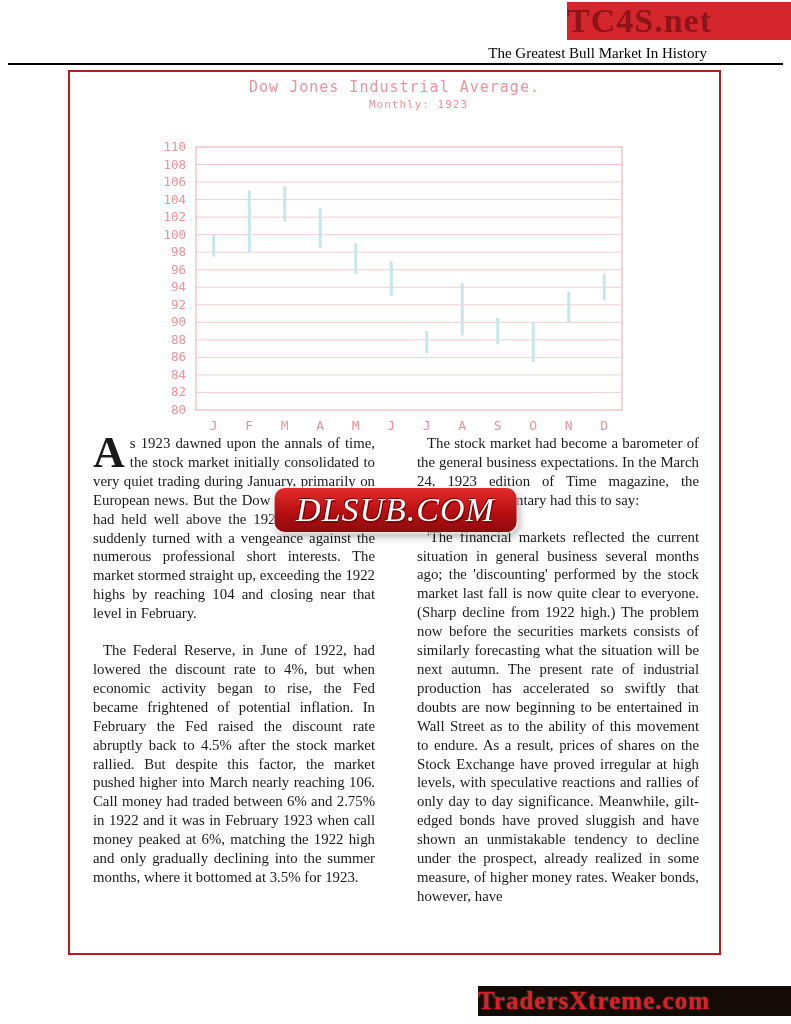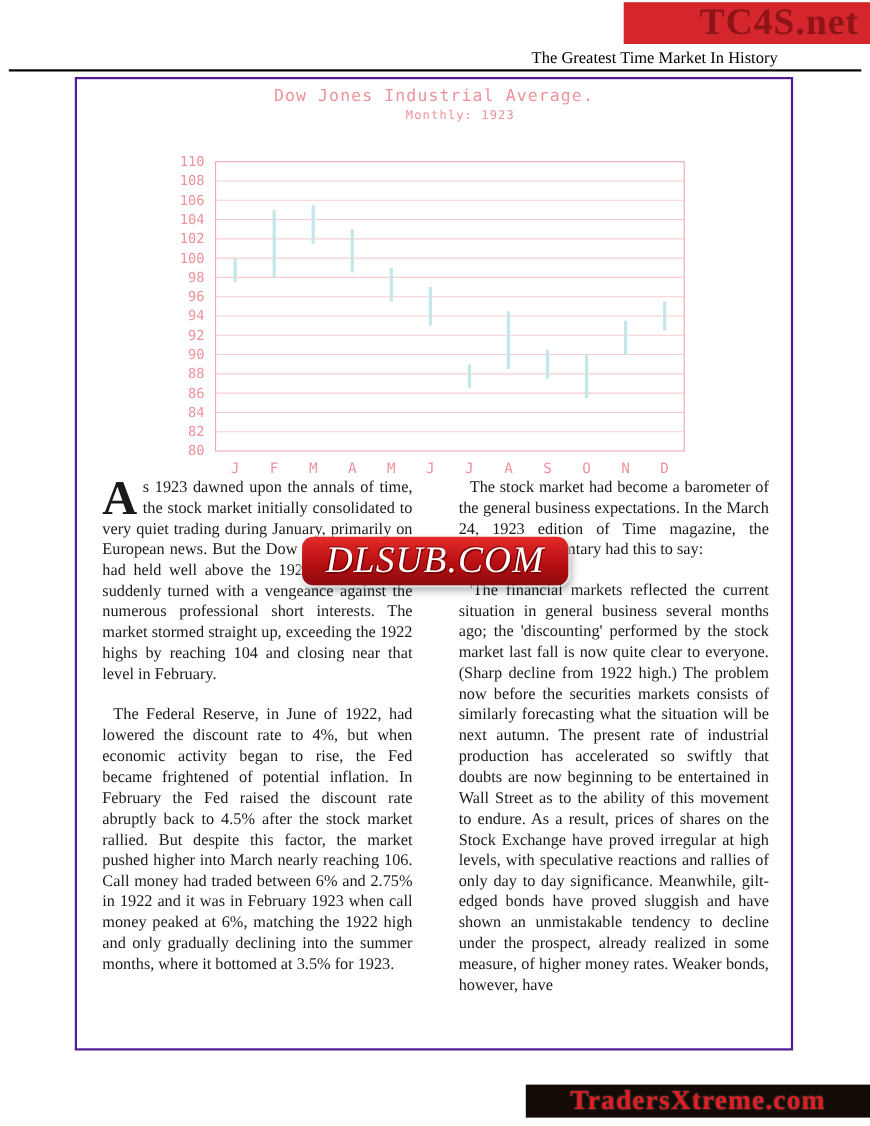--- a/index.html
+++ b/index.html
@@ -5,40 +5,40 @@
   html,body{margin:0;padding:0;background:#888;}
   .page{
     position:relative;width:791px;height:1024px;margin:0 auto;
     background:#ffffff;overflow:hidden;
     font-family:"Liberation Serif", serif;color:#1a1a1a;
   }
 
   
   .logo-box{
     position:absolute;top:2px;right:0;width:224px;height:38px;
-    display:flex;align-items:center;justify-content:flex-end;
+    display:flex;align-items:center;
     padding-right:10px;box-sizing:border-box;
   }
   .logo-box span{
     font-family:"Liberation Serif",serif;font-weight:bold;
     font-size:34px;letter-spacing:1px;
   }
   .tagline{
     position:absolute;top:45px;right:84px;
     font-size:15px;color:#000;
   }
   .header-rule{
     position:absolute;top:63px;left:8px;right:8px;height:0;
     border-top:2px solid #000;
   }
 
   
   .content-box{
     position:absolute;left:68px;top:70px;width:653px;height:885px;
-    border:2px solid #4c1d95;box-sizing:border-box;background:#fff;
+    border:2px solid #b91c1c;box-sizing:border-box;background:#fff;
   }
   .chart-title{
     margin-top:6px;text-align:center;
     font-family:"DejaVu Sans Mono",monospace;
     font-size:15px;letter-spacing:1px;
   }
   .chart-subtitle{
     text-align:center;font-family:"DejaVu Sans Mono",monospace;
     font-size:11px;letter-spacing:1px;margin-top:2px;
   }
@@ -70,37 +70,37 @@
     white-space:nowrap;
   }
 
   
   .page-number{
     position:absolute;top:960px;left:68px;width:653px;
     text-align:center;font-size:14px;color:#000;
   }
   .footer-logo{
     position:absolute;top:986px;right:0;width:313px;height:30px;
-    display:flex;align-items:center;justify-content:center;
+    display:flex;align-items:center;justify-content:flex-start;
   }
   .footer-logo span{
     font-family:"Liberation Serif",serif;font-weight:bold;
     font-size:25px;letter-spacing:1px;
     text-shadow:0 0 2px rgba(255,255,255,.35);
   }
 </style>
 </head>
 <body>
 
 <div class="page">
 
   <div class="logo-box" style="background: rgb(212, 38, 44);">
     <span style="color: rgb(141, 20, 23);">TC4S.net</span>
   </div>
-  <div class="tagline">The Greatest Time Market In History</div>
+  <div class="tagline">The Greatest Bull Market In History</div>
   <div class="header-rule"></div>
 
   <div class="content-box">
 
     <div class="chart-title" style="color: rgb(238, 146, 155);">Dow Jones Industrial Average.</div>
     <div class="chart-subtitle" style="color: rgb(238, 146, 155); padding-left: 48px;">Monthly: 1923</div>
 
     <svg id="chart-svg" class="chart-svg" width="500" height="300" viewBox="0 0 500 300">
         <rect x="56" y="10" width="426" height="263" fill="none" stroke="#f0a6ac" stroke-width="1"></rect>
         <text x="46" y="277" text-anchor="end" fill="#ee929b" font-size="12.5" font-family="DejaVu Sans Mono, monospace">80</text>

